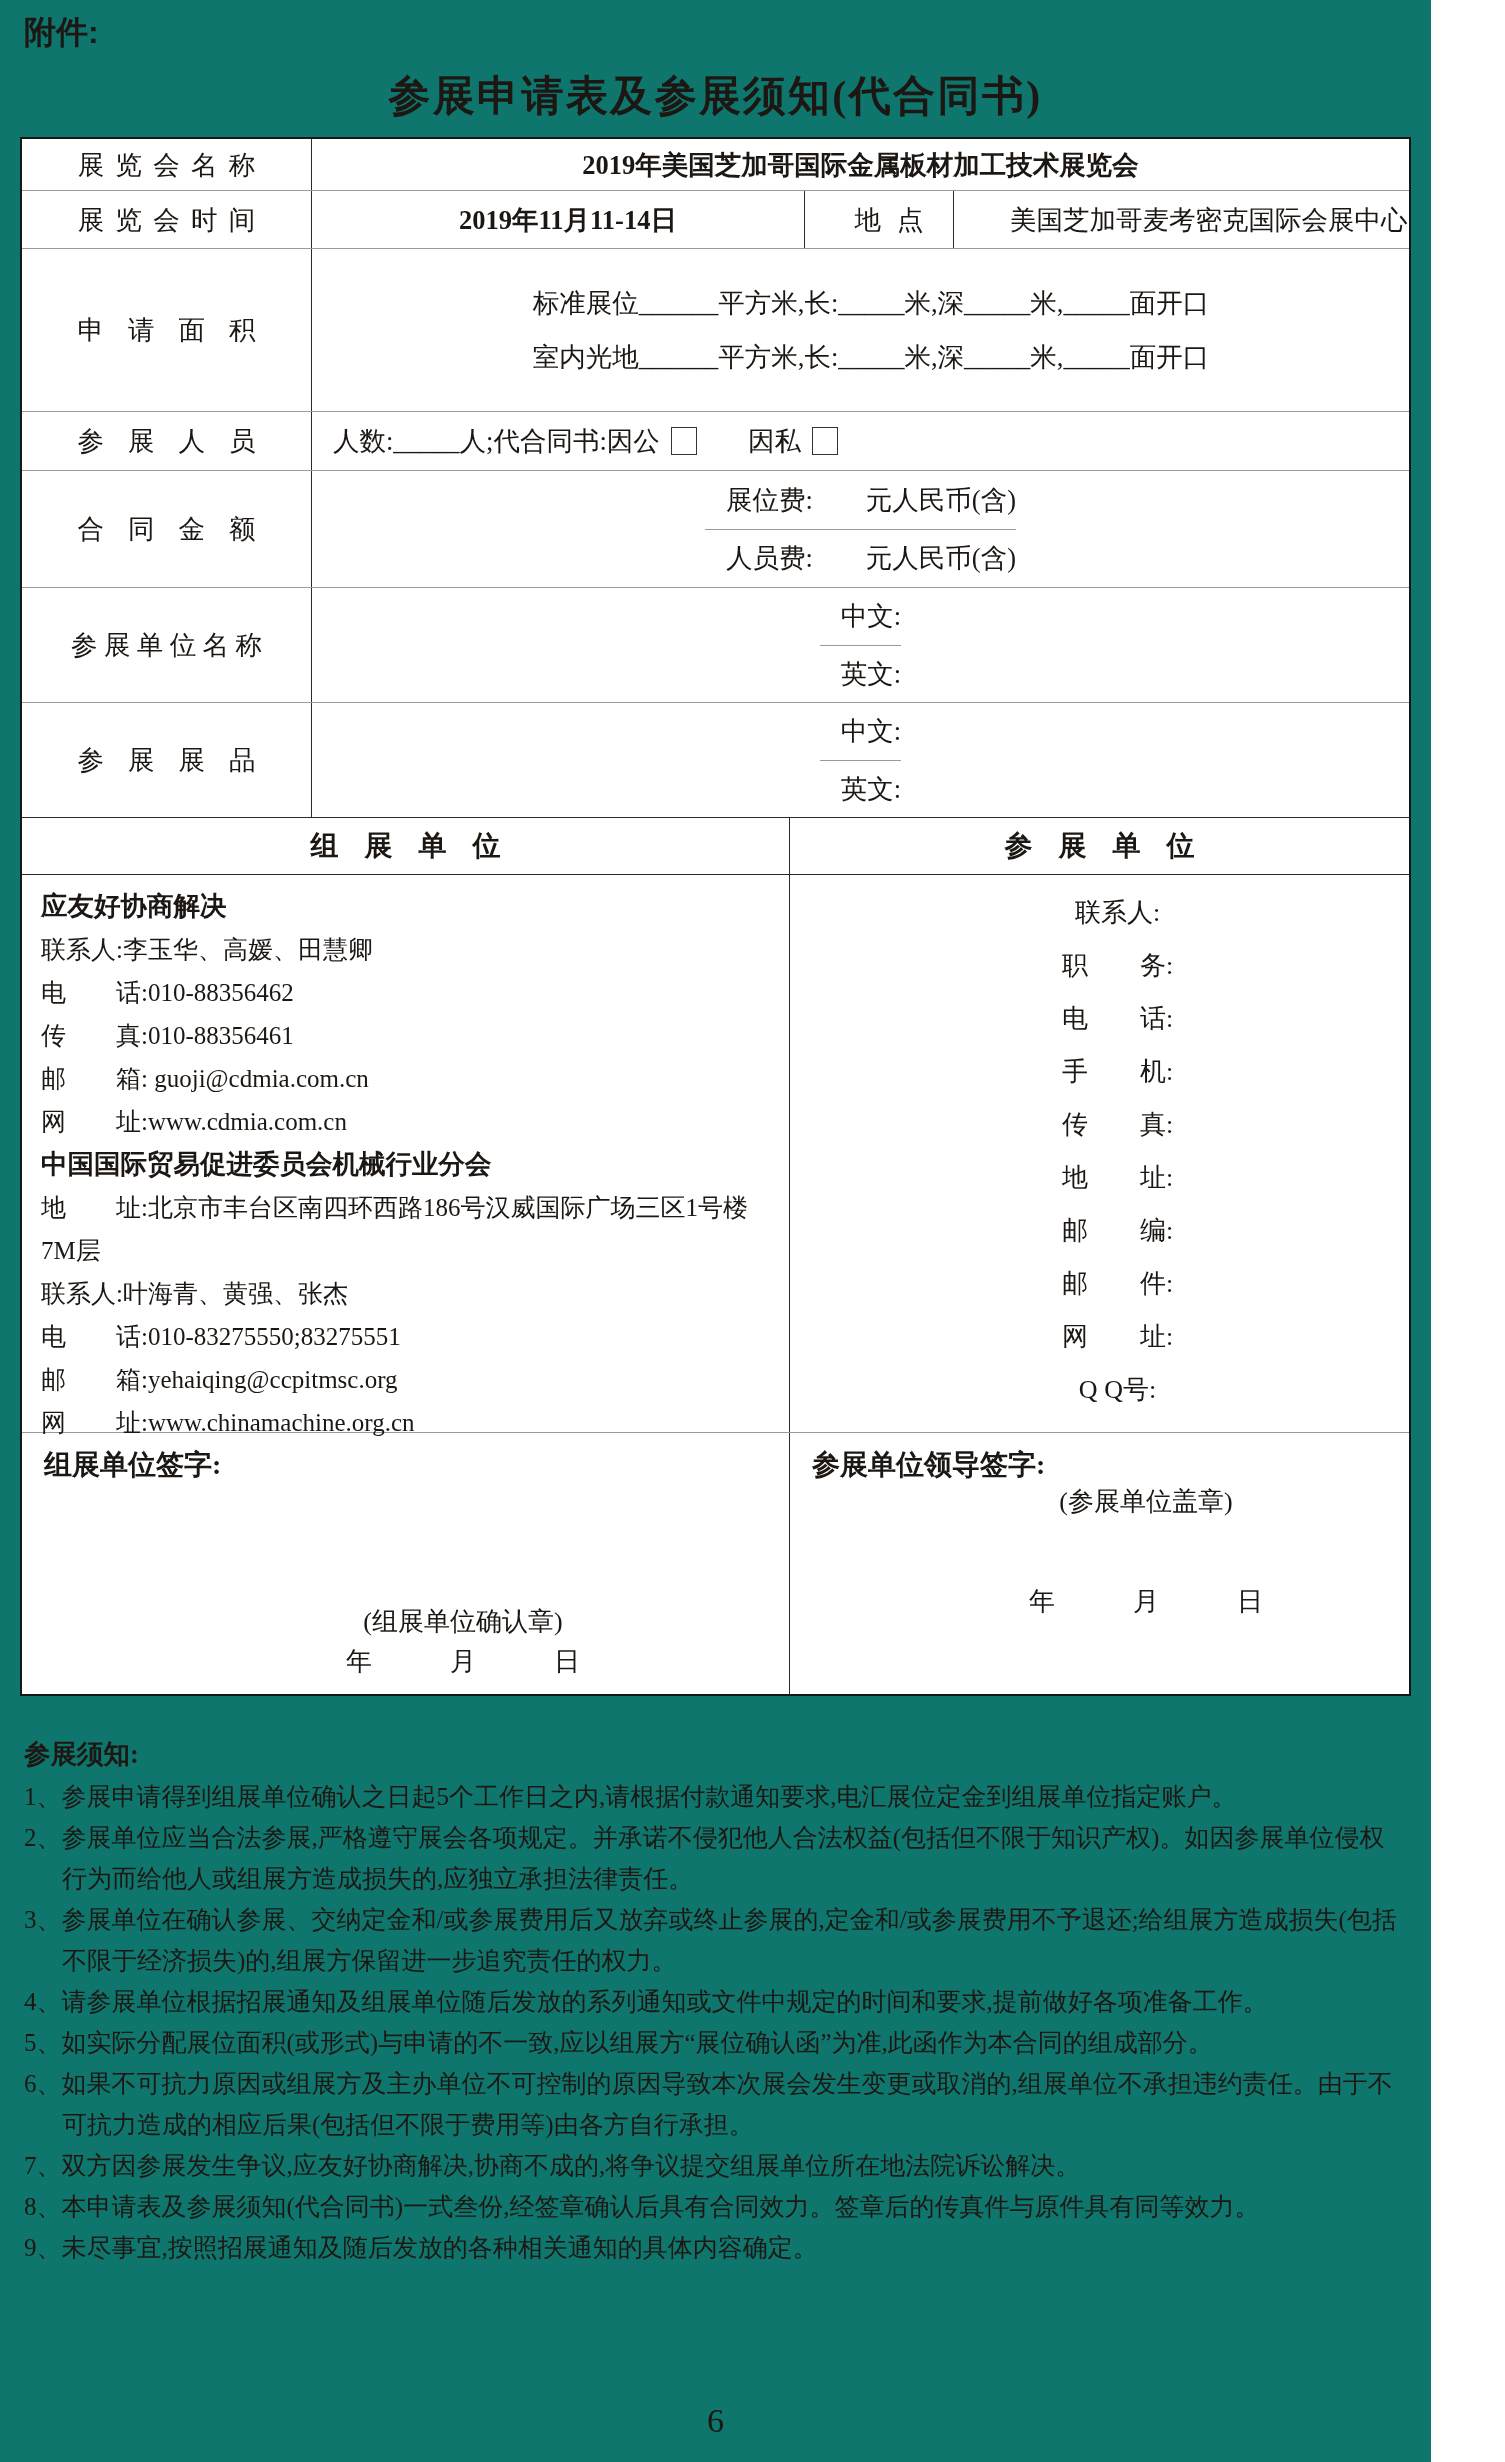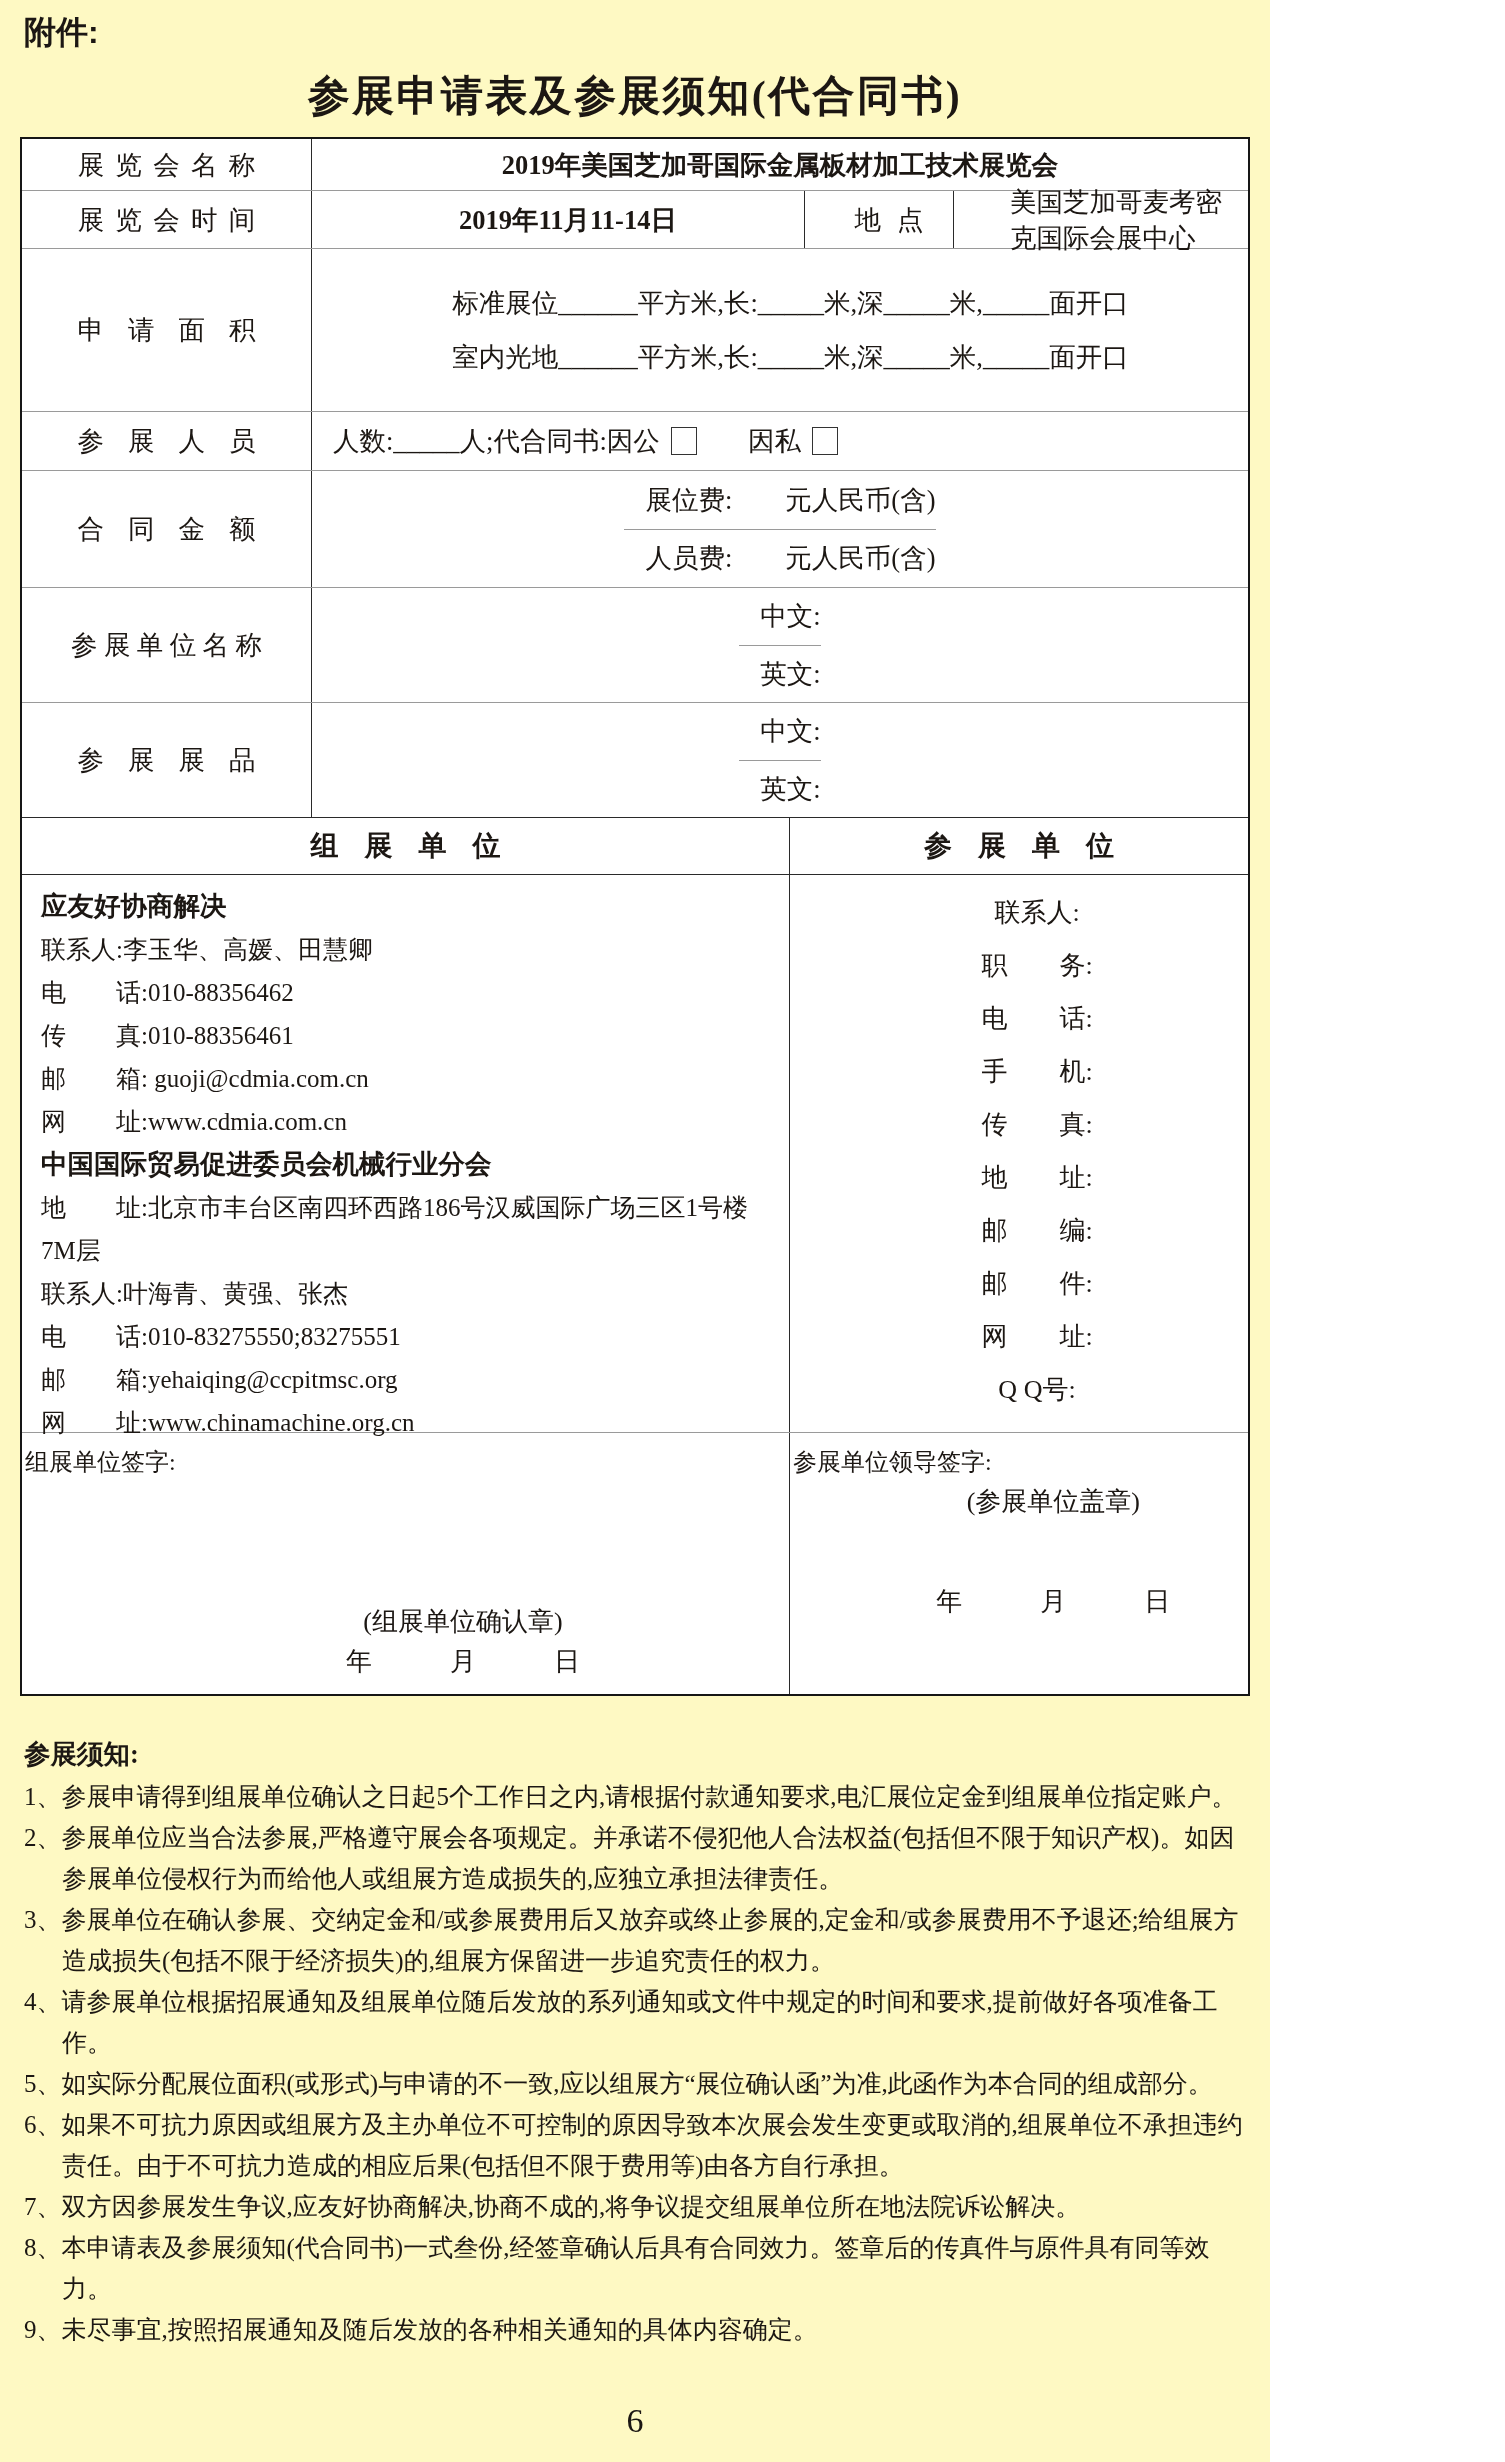--- a/index.html
+++ b/index.html
@@ -1,19 +1,19 @@
 <!DOCTYPE html>
 <html style="font-size:13px"><head>
 <meta charset="utf-8">
 <style>
   html,body{margin:0;padding:0;background:#fff;}
   .page{
     position:relative;
-    width:1270px;height:2462px;
-    background:#fef9c3;color:#1c1713;
+    width:1431px;height:2462px;
+    background:#0f766e;color:#1c1713;
     font-family:"Liberation Serif","DejaVu Serif",serif;
     overflow:hidden;
   }
   .attachment{
     font-family:"Liberation Sans","DejaVu Sans",sans-serif;
     font-weight:700;font-size:32px;
     padding:11.2px 0 0 24px;
   }
   .title{
     margin:13px 0 13px 0;
@@ -76,22 +76,22 @@
     font-size:28px;font-weight:700;
     letter-spacing:26px;text-indent:26px;
   }
   .contact-left{padding:9.6px 11.2px 0 19px;}
   .oline{font-size:25px;line-height:43px;white-space:pre-wrap;}
   .oname{font-size:26.5px;font-weight:700;line-height:43px;}
   .contact-right{padding:11.2px 8px 0 44px;}
   .rline{font-size:26px;line-height:53px;white-space:pre-wrap;}
   .sigcell{position:relative;box-sizing:border-box;}
   .sig-label{
-    position:absolute;top:13px;left:3px;
-    font-size:24px;white-space:pre-wrap;
+    position:absolute;top:13px;left:22px;
+    font-size:28px;white-space:pre-wrap;font-weight:bold;
   }
   .sig-bottom{
     position:absolute;bottom:11.2px;left:20%;right:5%;
     text-align:center;font-size:26px;
   }
   .sig-stamp{line-height:38px;}
   .sig-date{line-height:42px;white-space:pre-wrap;}
   
   .notes{margin:37px 24px 0 24px;}
   .notes-heading{font-size:26.5px;font-weight:700;line-height:43px;}

